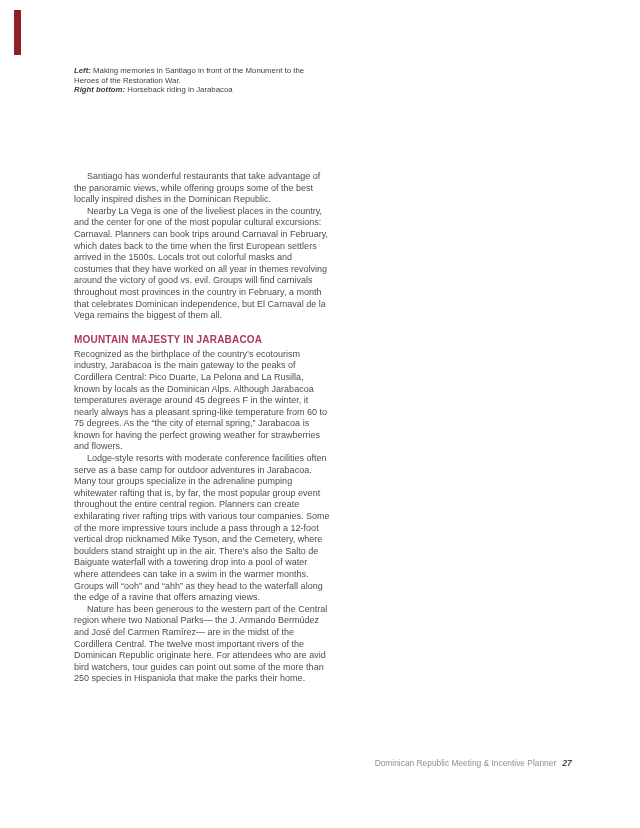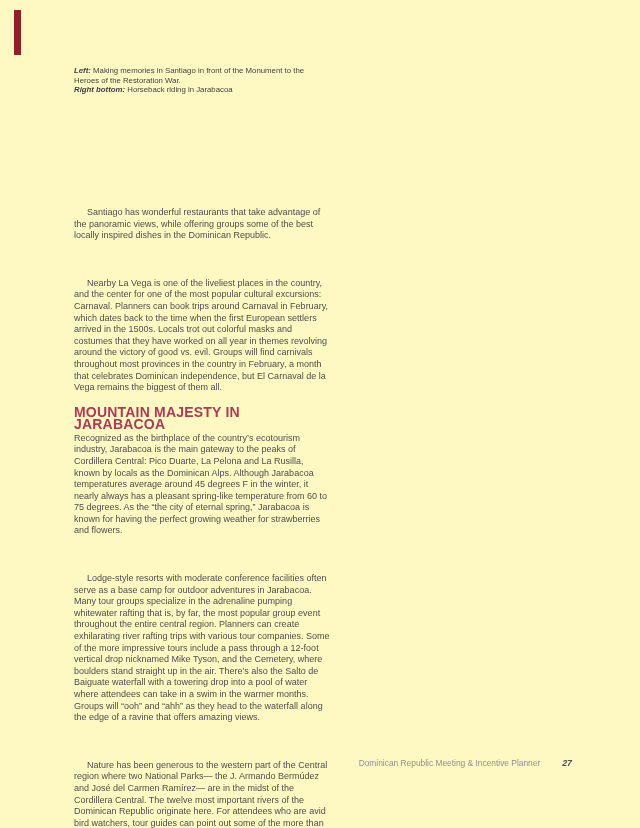--- a/index.html
+++ b/index.html
@@ -1,21 +1,21 @@
 <!DOCTYPE html>
 <html><head>
 <meta charset="utf-8">
 <style>
   * { margin: 0; padding: 0; box-sizing: border-box; }
   html, body { background: #e9e9e9; }
   .page {
     position: relative;
     width: 640px;
     height: 828px;
-    background: #fef9c3;
+    background: #ffffff;
     font-family: "Liberation Sans", sans-serif;
     overflow: hidden;
     margin: 0 auto;
   }
   .edge-tab {
     position: absolute;
     left: 14px;
     top: 10px;
     width: 7px;
     height: 45px;
@@ -35,36 +35,36 @@
     position: absolute;
     left: 74px;
     top: 171px;
     width: 258px;
     font-size: 9px;
     line-height: 11.6px;
     color: #4d4d4d;
     text-align: left;
   }
   .article p { margin: 0; }
-  .article p.indent { text-indent: 13px; margin-top: 36px; }
+  .article p.indent { text-indent: 13px; }
   .section-heading {
     margin: 12px 0 3px 0;
-    font-size: 14px;
+    font-size: 10px;
     line-height: 12px;
     font-weight: bold;
     color: #ab3a56;
     letter-spacing: 0.2px;
   }
   .footer {
     position: absolute;
     top: 758px;
     right: 68px;
     display: flex;
     align-items: baseline;
-    gap: 22px;
+    gap: 6px;
   }
   .footer-title {
     font-size: 8.4px;
     color: #8f8f8f;
   }
   .footer-page {
     font-size: 8.8px;
     font-weight: bold;
     color: #4f4f4f;
     font-style: italic;

